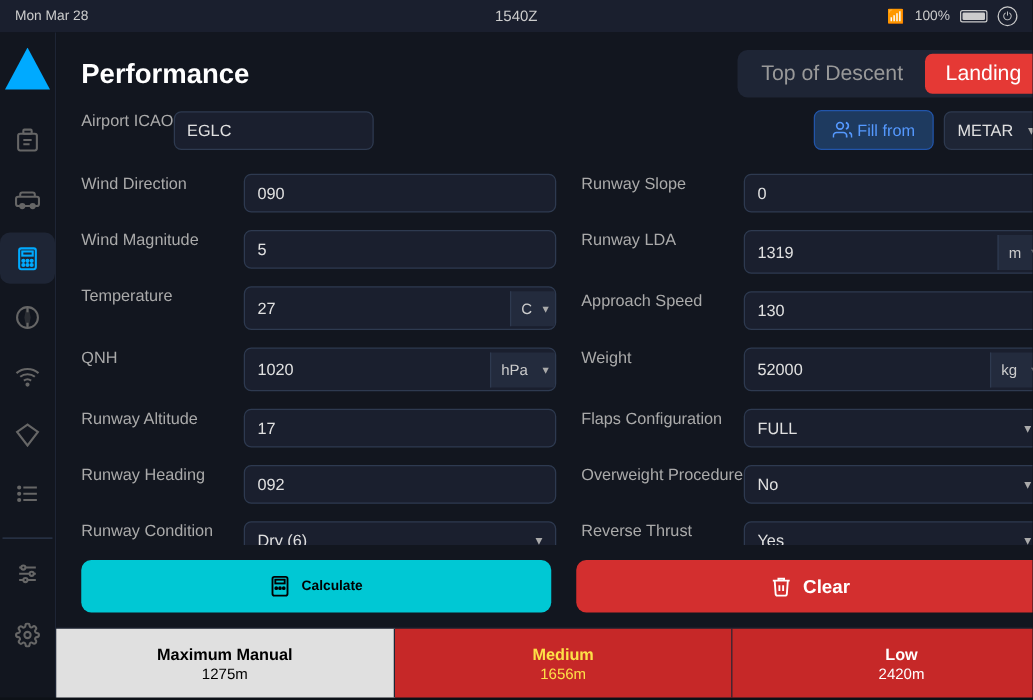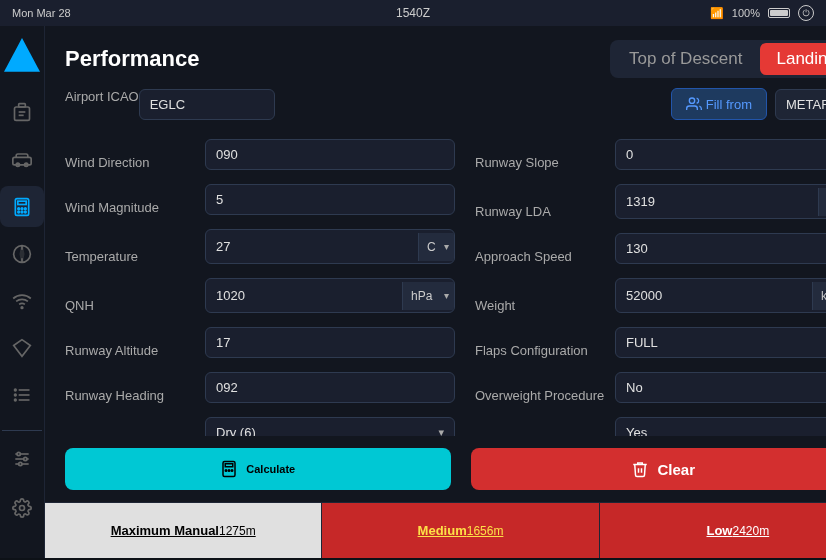--- a/index.html
+++ b/index.html
@@ -161,23 +161,22 @@
       grid-template-columns: 1fr 1fr;
       gap: 0 20px;
       padding: 0 20px;
       flex: 1;
       overflow: hidden;
     }
     .form-col { display: flex; flex-direction: column; gap: 0; }
 
     .form-row {
       display: flex;
-      align-items: flex-end;
+      align-items: flex-start;
       padding: 7px 0;
-      gap: 10px;
     }
     .form-label {
       font-size: 13px;
       color: #aaa;
       width: 130px;
       flex-shrink: 0;
     }
     .form-input {
       flex: 1;
       background: #1a1f2e;
@@ -288,26 +287,25 @@
     
     .bottom-stats {
       display: flex;
       height: 56px;
       background: #12161f;
       border-top: 1px solid #1e2535;
     }
     .stat-item {
       flex: 1;
       display: flex;
-      flex-direction: row;
+      flex-direction: column;
       align-items: center;
       justify-content: center;
       font-size: 13px;
       border-right: 1px solid #1e2535;
-      text-decoration: underline;
     }
     .stat-item.max-manual { background: #e0e0e0; color: #000; }
     .stat-item.medium { background: #c62828; color: #fde047; text-align: center; }
     .stat-item.low { background: #c62828; color: #fff; }
     .stat-label { font-weight: 700; font-size: 13px; }
     .stat-value { font-size: 12px; margin-top: 1px; }
 
     
     .sidebar-divider {
       width: 40px;
@@ -427,21 +425,21 @@
       <h1 class="header-title">Performance</h1>
       <div class="tab-group">
         <button class="tab-btn">Top of Descent</button>
         <button class="tab-btn active">Landing</button>
       </div>
     </div>
 
     <div class="icao-row">
       <div class="icao-section">
         <div class="icao-label">Airport ICAO</div>
-        <input class="form-input" style="width: 136px;" value="EGLC">
+        <input class="form-input" style="width: 160px;" value="EGLC">
       </div>
       <div class="fill-row">
         <button class="fill-btn">
           <svg width="16" height="16" viewBox="0 0 24 24" fill="none" stroke="#5599ff" stroke-width="2">
               <path d="M17 21v-2a4 4 0 00-4-4H5a4 4 0 00-4 4v2"></path>
               <circle cx="9" cy="7" r="4"></circle>
               <path d="M23 21v-2a4 4 0 00-3-3.87"></path>
               <path d="M16 3.13a4 4 0 010 7.75"></path>
             </svg>
           <span>Fill from</span>

